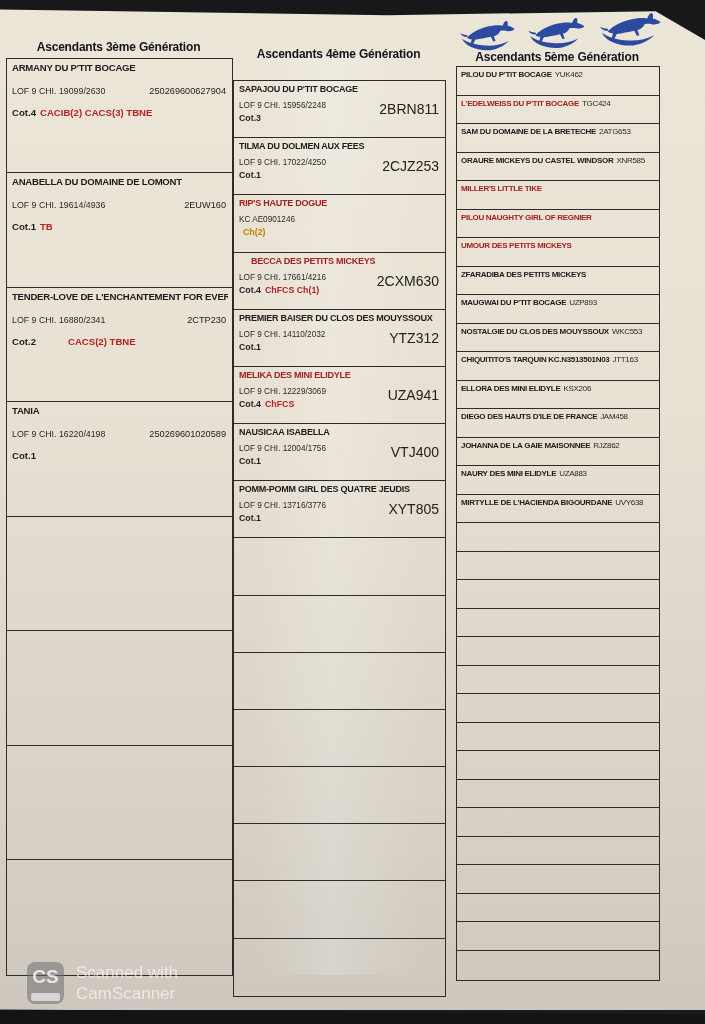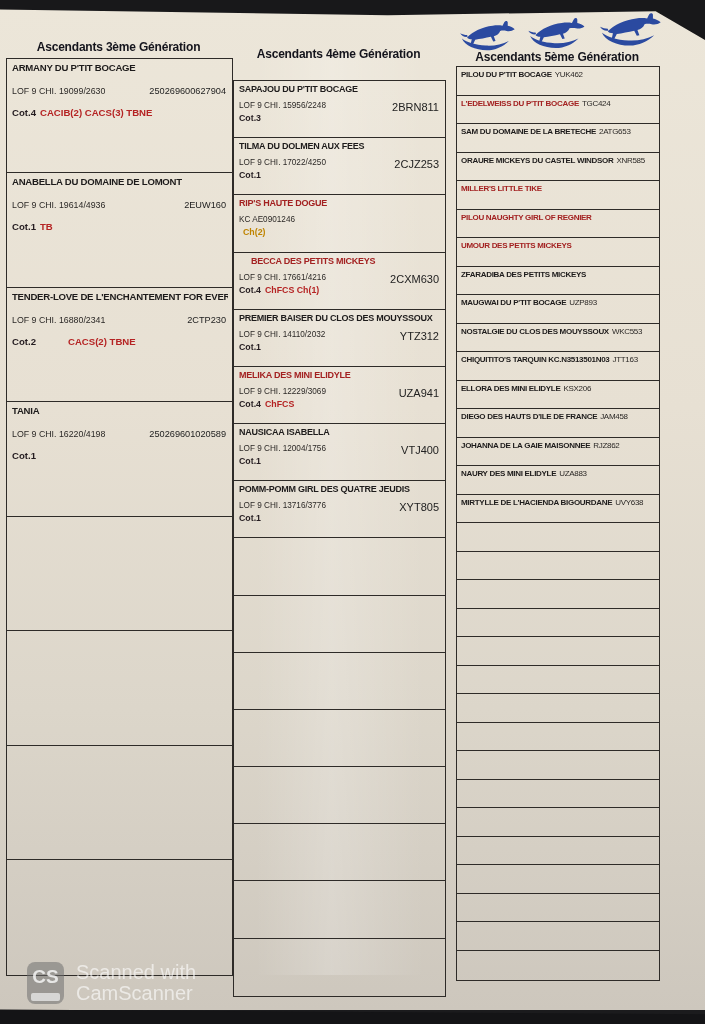--- a/index.html
+++ b/index.html
@@ -57,21 +57,21 @@
   }
   .c1 .dogname{font-size:9.6px;letter-spacing:-0.25px;}
   .c2 .dogname{font-size:9px;letter-spacing:-0.25px;}
   .regrow{
     position:absolute;left:5px;right:6px;display:flex;justify-content:space-between;
     color:#2b2826;white-space:nowrap;
   }
   .c1 .regrow{top:27px;font-size:8.8px;}
   .c2 .regrow{top:20px;font-size:8.2px;}
   .chip{font-size:9.2px;color:#222;}
-  .c2 .chip{font-size:11px;}
+  .c2 .chip{font-size:14px;}
   .cotrow{position:absolute;left:5px;font-weight:bold;white-space:nowrap;color:#241c20;}
   .c1 .cotrow{top:48px;font-size:9.6px;}
   .c2 .cotrow{top:32px;font-size:8.8px;}
   .awards{margin-left:4px;}
   .g5line{
     position:absolute;left:4px;top:3px;right:2px;font-size:8px;letter-spacing:-0.3px;
     white-space:nowrap;overflow:hidden;color:#1d1b1b;
   }
   .g5name{font-weight:bold;}
   .g5code{font-weight:normal;color:#2b2826;margin-left:3px;}
@@ -82,21 +82,21 @@
     background:rgba(112,112,112,0.55);
   }
   .cs-badge .cs-text{
     position:absolute;left:0;top:4px;width:100%;text-align:center;
     font-weight:bold;font-size:19px;color:rgba(245,245,245,0.85);letter-spacing:0;
   }
   .cs-badge .cs-strip{
     position:absolute;left:4px;right:4px;bottom:3px;height:8px;border-radius:2px;
     background:rgba(235,235,235,0.75);
   }
-  .wm-text{position:absolute;left:49px;top:2px;font-size:20px;color:rgba(255,255,255,0.60);line-height:21px;}
+  .wm-text{position:absolute;left:49px;top:2px;font-size:17px;color:rgba(255,255,255,0.60);line-height:21px;}
 </style>
 </head>
 <body>
 
 <div class="paper"></div>
 <div class="sheen"></div>
 
 <div class="logo-row">
   <svg class="doglogo" viewBox="0 0 100 62" preserveAspectRatio="xMidYMid meet">
     <g class="dogfill">

